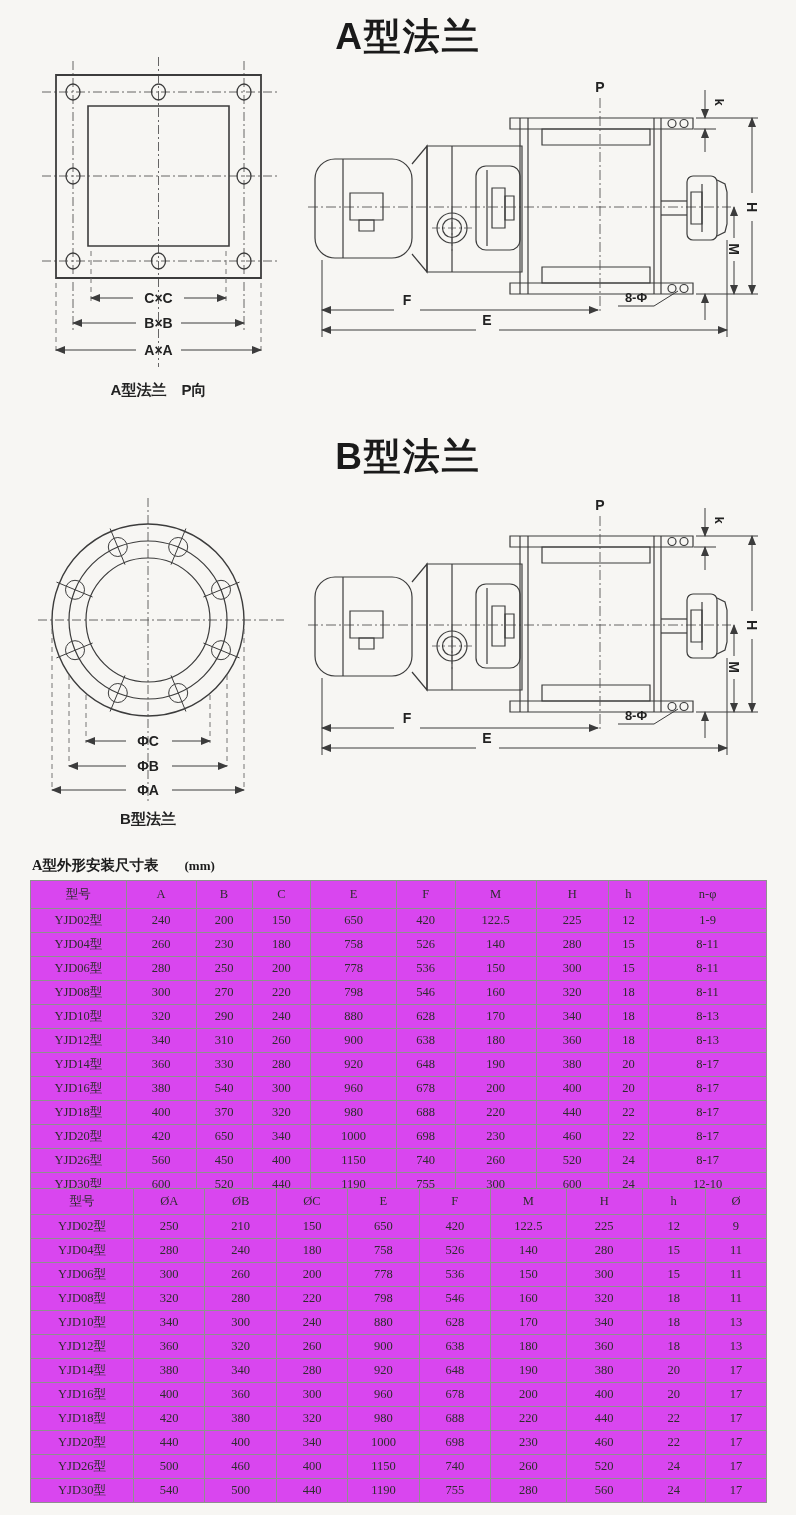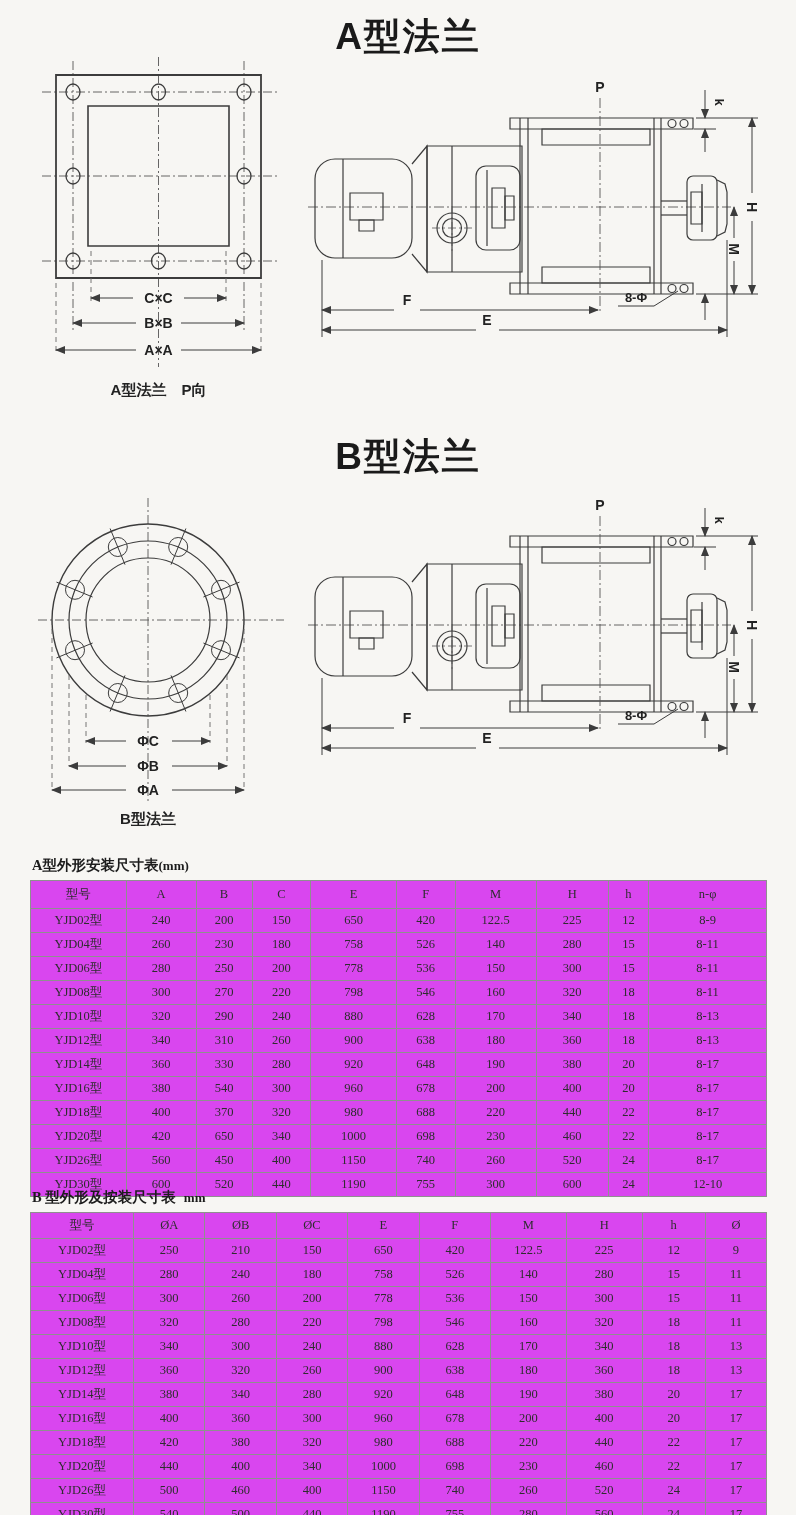--- a/index.html
+++ b/index.html
@@ -36,21 +36,21 @@
   .small-label{font-size:13px;font-weight:600;}
   .caption{font-size:15px;font-weight:bold;}
   .tbl-block{position:absolute;left:30px;width:737px;}
   #table-block-a{top:856px;}
   #table-block-b{top:1188px;}
   .tbl-title{
     font-family:"Liberation Serif",serif;
     font-size:14.5px;font-weight:bold;color:#1c1c1c;
     margin:0 0 5px 2px;
   }
-  .tbl-unit{font-weight:bold;font-size:13px;}
+  .tbl-unit{font-weight:bold;font-size:13px;margin-left:26px;}
   #table-block-b .tbl-unit{margin-left:8px;}
   table{width:100%;border-collapse:collapse;background:#d946ef;}
   th,td{
     border:1px solid #8f8f8f;
     font-family:"Liberation Serif",serif;
     font-size:12.5px;color:#2d2d2d;
     text-align:center;vertical-align:middle;
     padding:3px 2px;font-weight:normal;
   }
   #tbl-a th{padding:5px 2px;}
@@ -345,21 +345,21 @@
           <tr>
             <td>YJD02型</td>
             <td>240</td>
             <td>200</td>
             <td>150</td>
             <td>650</td>
             <td>420</td>
             <td>122.5</td>
             <td>225</td>
             <td>12</td>
-            <td>8-9</td>
+            <td>1-9</td>
           </tr>
           <tr>
             <td>YJD04型</td>
             <td>260</td>
             <td>230</td>
             <td>180</td>
             <td>758</td>
             <td>526</td>
             <td>140</td>
             <td>280</td>
@@ -484,23 +484,20 @@
             <td>300</td>
             <td>600</td>
             <td>24</td>
             <td>12-10</td>
           </tr>
         </tbody>
       </table>
   </div>
 
   <div class="tbl-block" id="table-block-b">
-    <div class="tbl-title">
-      <span>B 型外形及按装尺寸表</span><span class="tbl-unit">mm</span>
-    </div>
     <table id="tbl-b">
         <thead>
           <tr>
             <th>型号</th>
             <th>ØA</th>
             <th>ØB</th>
             <th>ØC</th>
             <th>E</th>
             <th>F</th>
             <th>M</th>

